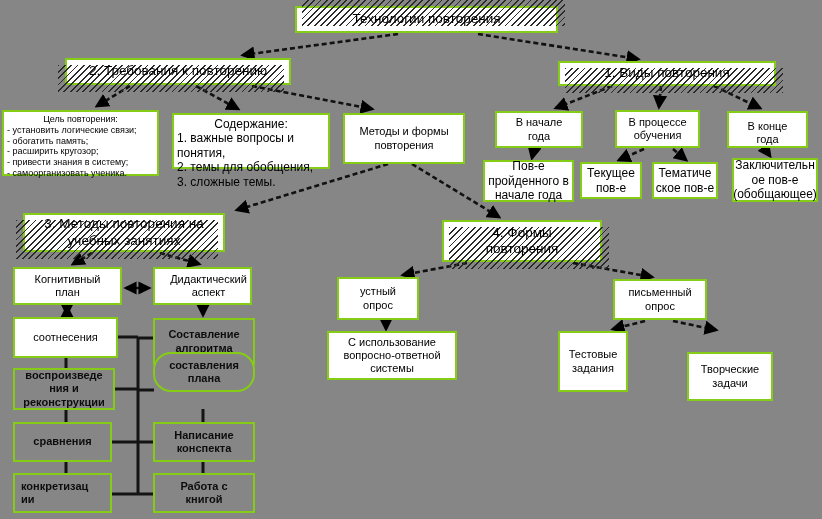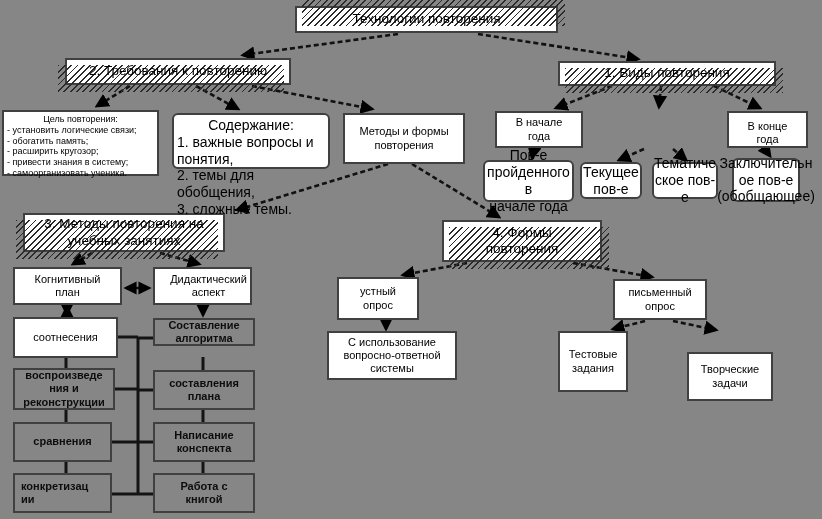--- a/index.html
+++ b/index.html
@@ -1,32 +1,32 @@
 <!DOCTYPE html>
 <html><head>
 <meta charset="utf-8">
 <style>
   html,body{margin:0;padding:0;}
   body{font-family:"Liberation Sans","DejaVu Sans",sans-serif;}
   #canvas{position:relative;width:822px;height:519px;background:#868686;overflow:hidden;}
   .wires{position:absolute;left:0;top:0;z-index:0;}
-  .box{position:absolute;background:#fff;border:2px solid #404040;box-sizing:border-box;
+  .box{position:absolute;background:#fff;border:2px solid #84cc16;box-sizing:border-box;
        display:flex;align-items:center;justify-content:center;text-align:center;
        color:#000;font-size:11px;line-height:1.2;z-index:1;}
   .lbl{white-space:pre-line;}
   .gray{background:#868686;font-weight:bold;color:#0d0d0d;}
   .hdr{font-size:13.5px;border-width:2px;}
   .hdr::before{content:"";position:absolute;inset:-2px;z-index:-1;
        background:repeating-linear-gradient(135deg,#2a2a2a 0,#2a2a2a 1.3px,rgba(0,0,0,0) 1.3px,rgba(0,0,0,0) 4.5px);}
   .sh-tr::before{transform:translate(7px,-7px);}
   .sh-bl::before{transform:translate(-7px,7px);}
   .sh-br::before{transform:translate(7px,7px);}
   .listbox{display:block;padding:2px 3px;text-align:left;}
   .listbox .ttl{display:block;text-align:center;}
-  .sm{font-size:14px;border-radius:6px;}
+  .sm{font-size:12px;}
   .xs{font-size:9px;}
   .left-align{justify-content:flex-start;text-align:left;padding-left:6px;}
 </style>
 </head>
 <body>
 
 <div id="canvas">
 
   <svg class="wires" width="822" height="519" viewBox="0 0 822 519">
     <defs>
@@ -115,38 +115,42 @@
   </div>
   <div class="box" style="left:343px;top:113px;width:122px;height:51px;">
     <span class="lbl">Методы и формы
 повторения</span>
   </div>
 
   <div class="box" style="left:495px;top:111px;width:88px;height:37px;">
     <span class="lbl">В начале
 года</span>
   </div>
+  <div class="box" style="left:615px;top:110px;width:85px;height:38px;">
+    <span class="lbl">В процессе
+обучения</span>
+  </div>
   <div class="box" style="left:727px;top:111px;width:81px;height:37px;align-items:flex-end;">
     <span class="lbl">В конце
 года</span>
   </div>
   <div class="box sm" style="left:483px;top:160px;width:91px;height:42px;">
     <span class="lbl">Пов-е
 пройденного в
 начале года</span>
   </div>
   <div class="box sm" style="left:580px;top:162px;width:62px;height:37px;">
     <span class="lbl">Текущее
 пов-е</span>
   </div>
   <div class="box sm" style="left:652px;top:162px;width:66px;height:37px;">
     <span class="lbl">Тематиче
 ское пов-е</span>
   </div>
-  <div class="box sm" style="left:732px;top:158px;width:68px;height:44px;">
+  <div class="box sm" style="left:732px;top:158px;width:86px;height:44px;">
     <span class="lbl">Заключительн
 ое пов-е
 (обобщающее)</span>
   </div>
 
   <div class="box" style="left:13px;top:267px;width:109px;height:38px;">
     <span class="lbl">Когнитивный
 план</span>
   </div>
   <div class="box" style="left:153px;top:267px;width:99px;height:38px;padding-left:12px;">
@@ -161,25 +165,25 @@
 ния и
 реконструкции</span>
   </div>
   <div class="box gray" style="left:13px;top:422px;width:99px;height:40px;">
     <span class="lbl">сравнения</span>
   </div>
   <div class="box gray left-align" style="left:13px;top:473px;width:99px;height:40px;">
     <span class="lbl">конкретизац
 ии</span>
   </div>
-  <div class="box gray" style="left:153px;top:318px;width:102px;height:28px;">
+  <div class="box gray" style="left:153px;top:318px;width:102px;height:47px;">
     <span class="lbl">Составление
 алгоритма</span>
   </div>
-  <div class="box gray" style="left:153px;top:370px;width:102px;height:40px;">
+  <div class="box gray" style="left:153px;top:352px;width:102px;height:40px;border-radius:18px;">
     <span class="lbl">составления
 плана</span>
   </div>
   <div class="box gray" style="left:153px;top:422px;width:102px;height:40px;">
     <span class="lbl">Написание
 конспекта</span>
   </div>
   <div class="box gray" style="left:153px;top:473px;width:102px;height:40px;">
     <span class="lbl">Работа с
 книгой</span>

